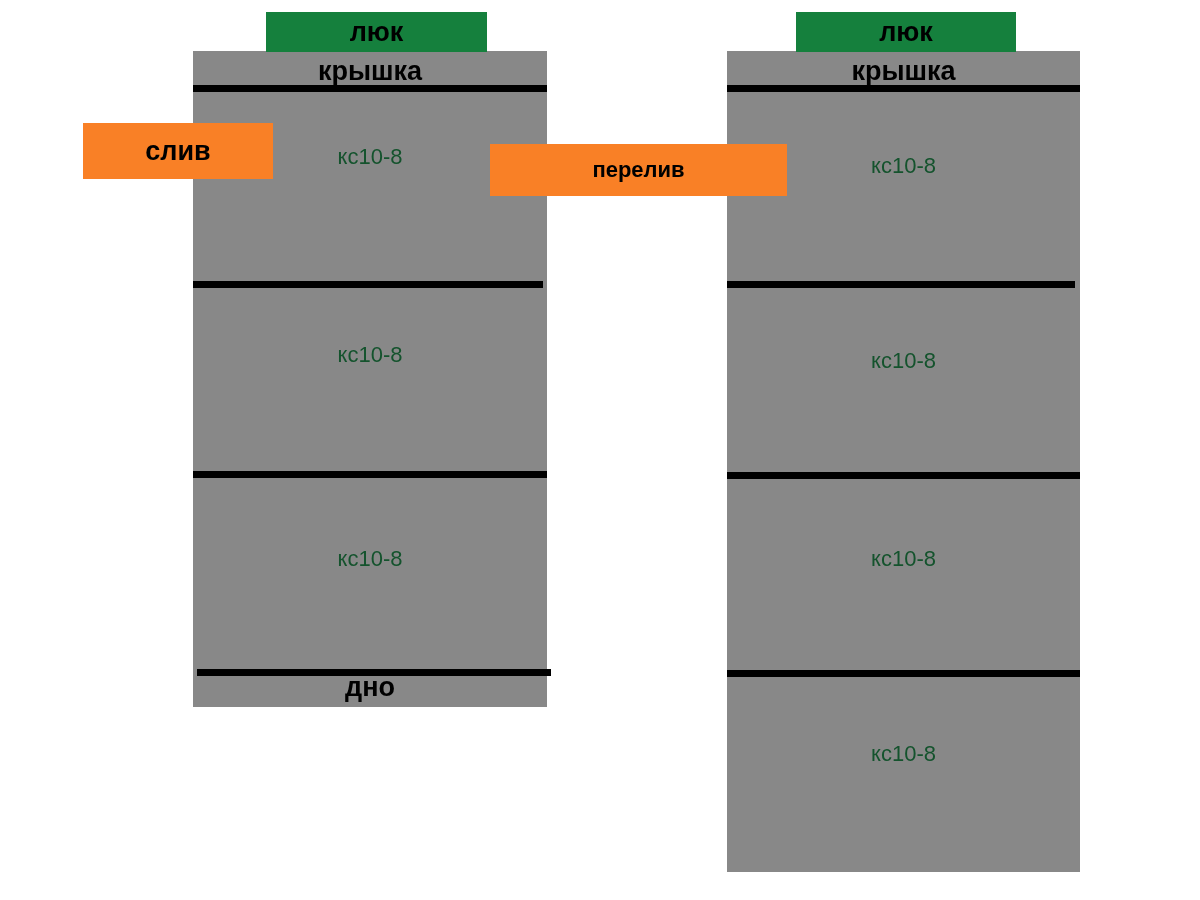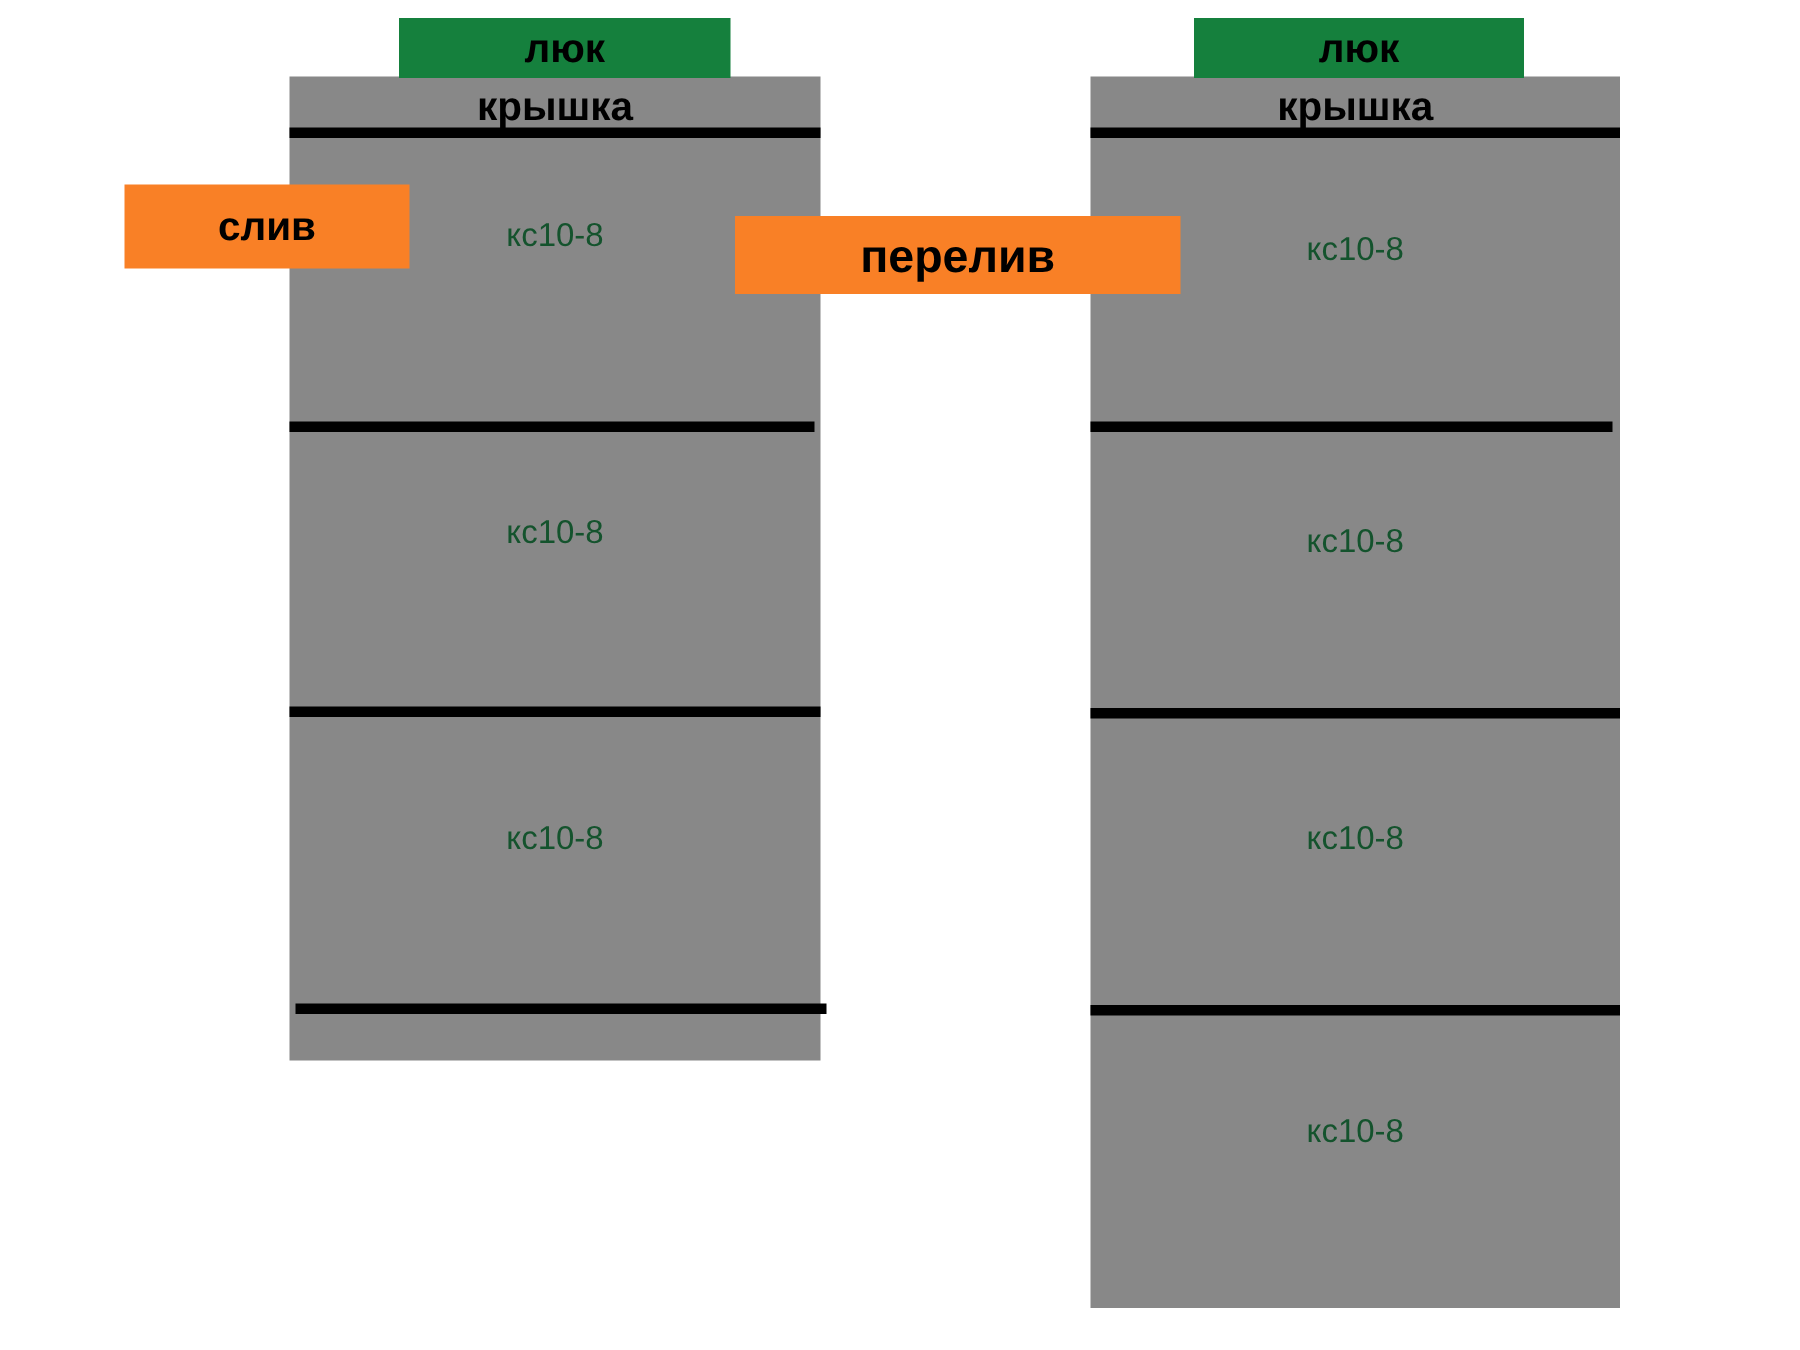--- a/index.html
+++ b/index.html
@@ -98,21 +98,21 @@
   }
   .pipe span {
     color: #000000;
     font-size: 27px;
     font-weight: 700;
     font-family: "Liberation Sans", sans-serif;
     line-height: 1;
     white-space: nowrap;
   }
   .pipe-overflow span {
-    font-size: 31px;
+    font-size: 22px;
   }
 </style>
 </head>
 <body>
 
 <div id="canvas">
 
   <div class="tank" style="left:193px; top:51px; width:354px; height:656px;"></div>
 
   <div class="lid-label" style="left:193px; top:58px; width:354px;">крышка</div>
@@ -124,20 +124,21 @@
   <div class="divider" style="left:193px; top:281px; width:350px;"></div>
 
   <div class="ring-label" style="left:193px; top:344px; width:354px;">кс10-8</div>
 
   <div class="divider" style="left:193px; top:471px; width:354px;"></div>
 
   <div class="ring-label" style="left:193px; top:548px; width:354px;">кс10-8</div>
 
   <div class="divider" style="left:197px; top:669px; width:354px;"></div>
 
+  <div class="bottom-label" style="left:193px; top:674px; width:354px;">дно</div>
 
   <div class="hatch" style="left:266px; top:12px; width:221px; height:40px;">
     <span>люк</span>
   </div>
 
   <div class="tank" style="left:727px; top:51px; width:353px; height:821px;"></div>
 
   <div class="lid-label" style="left:727px; top:58px; width:353px;">крышка</div>
 
   <div class="divider" style="left:727px; top:85px; width:353px;"></div>

